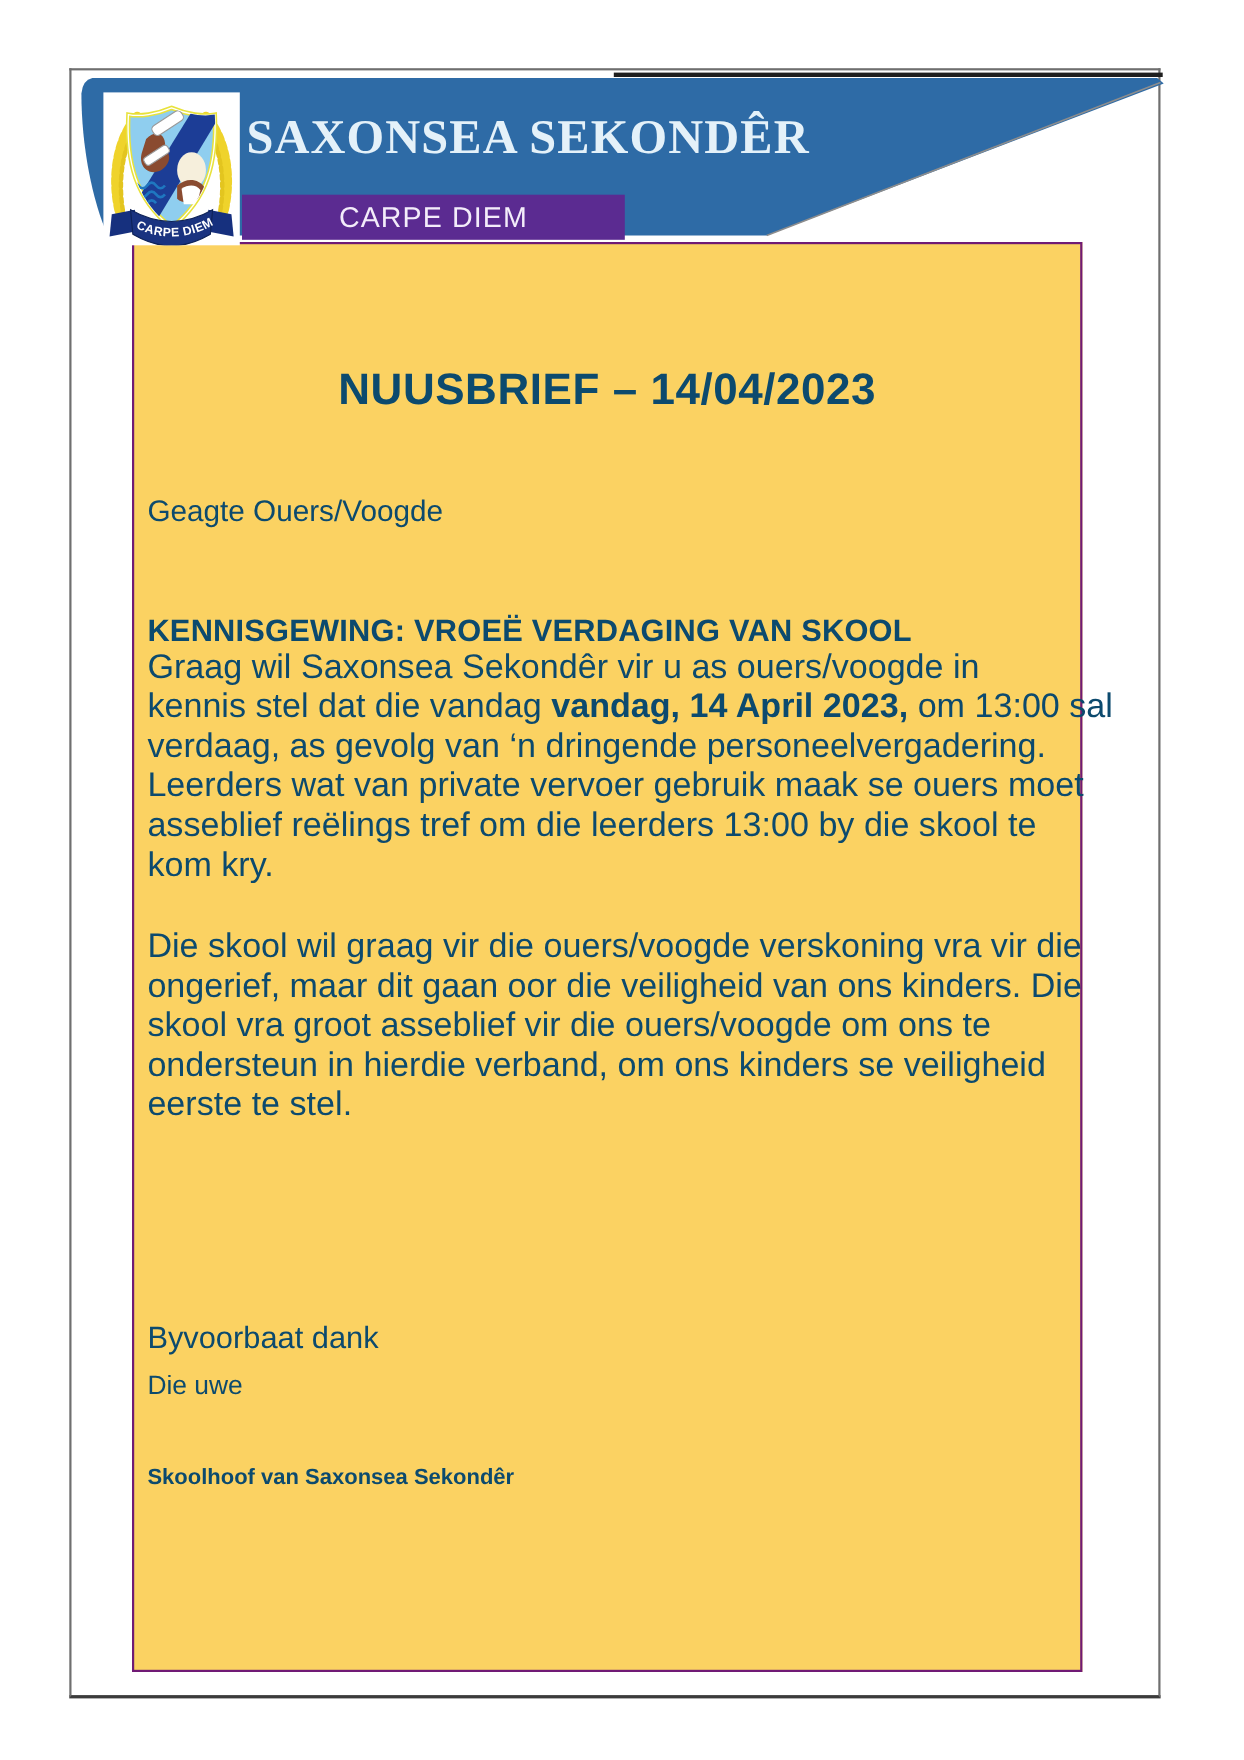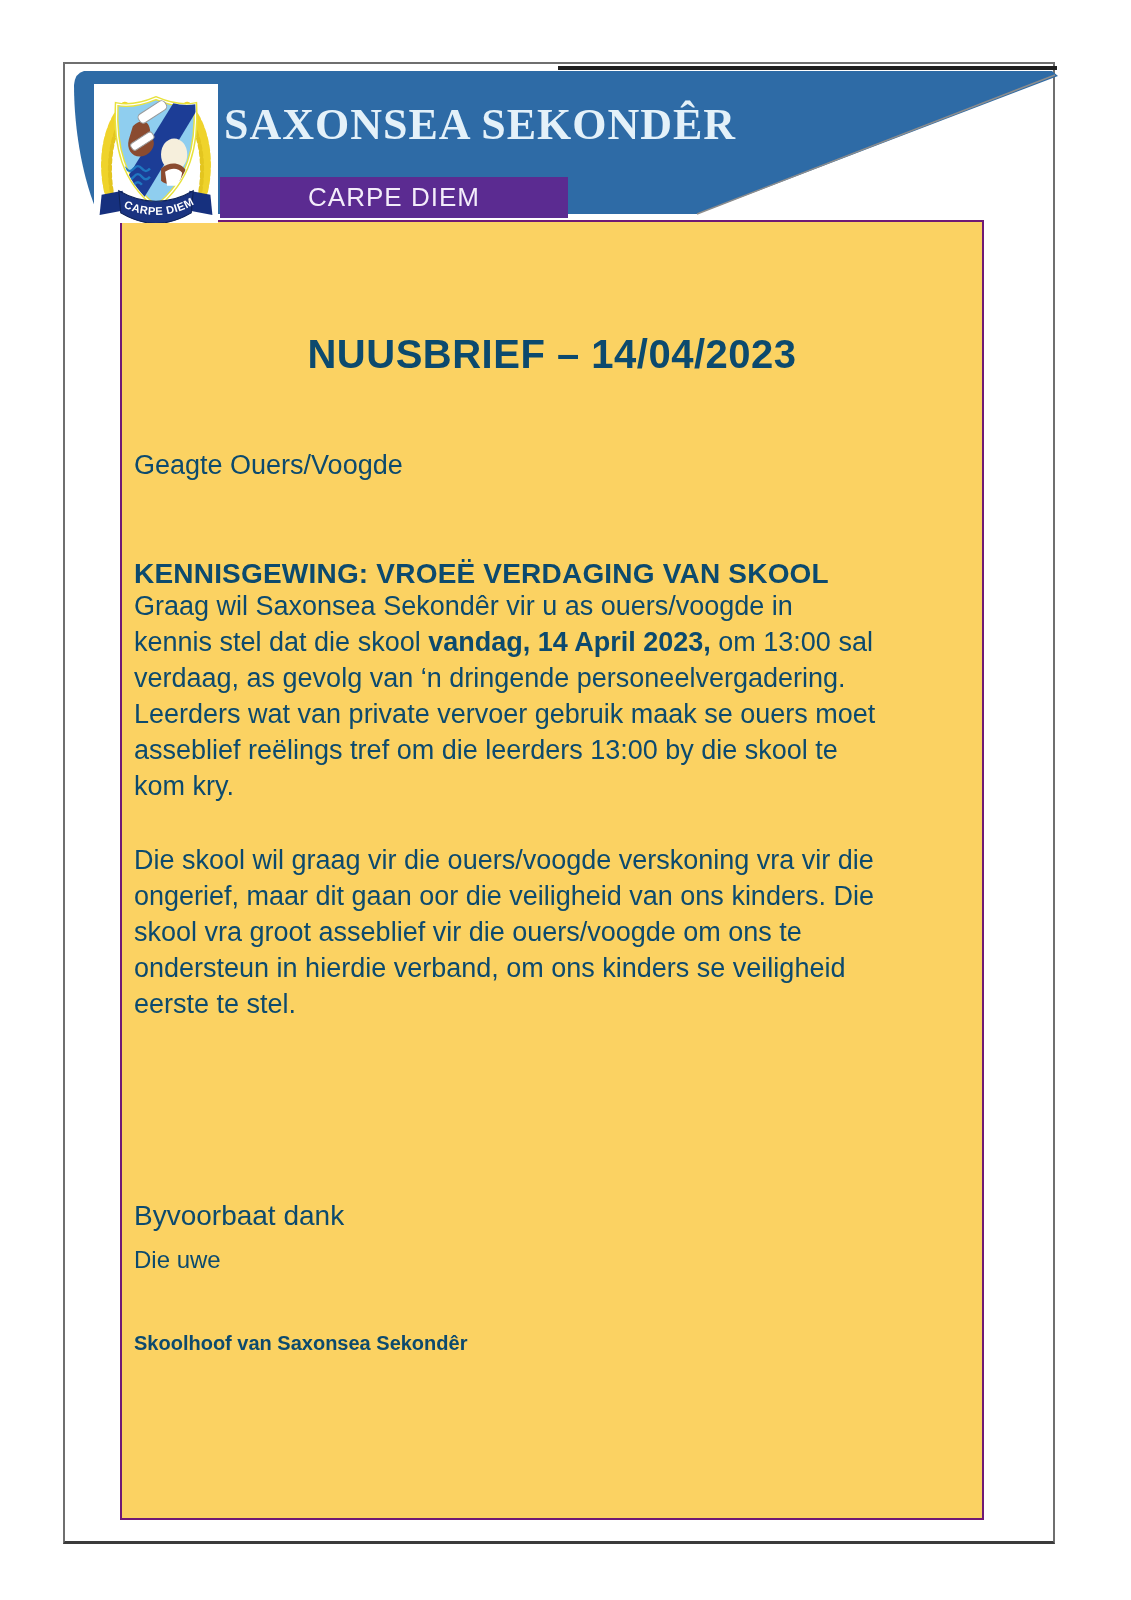--- a/index.html
+++ b/index.html
@@ -43,21 +43,21 @@
   }
   .note .title {
     position:absolute; left:0; top:110px; width:100%;
     text-align:center; font-size:40px; font-weight:bold; letter-spacing:0.5px;
   }
   .note .salutation { position:absolute; left:12px; top:228px; font-size:27px; }
   .note .heading {
     position:absolute; left:12px; top:310px; font-size:28px; font-weight:bold;
     letter-spacing:0.2px; white-space:nowrap;margin-top:26px;
   }
-  .para { position:absolute; left:12px; right:10px; font-size:27px; line-height:36px; }
+  .para { position:absolute; left:12px; right:10px; font-size:31px; line-height:36px; }
   .p1 { top:366px; }
   .p2 { top:620px; }
   .tline { white-space:nowrap; }
   .tline .b { font-weight:bold;text-align:right; }
   .note .thanks   { position:absolute; left:12px; top:942px;  font-size:28px;margin-top:36px; }
   .note .closing  { position:absolute; left:12px; top:1024px; font-size:24px; }
   .note .sig-name { position:absolute; left:12px; top:1074px; font-size:29px; letter-spacing:0.5px; }
   .note .sig-role { position:absolute; left:12px; top:1110px; font-size:20px; font-weight:bold;text-align:right; }
 </style>
 </head>
@@ -132,21 +132,21 @@
   <div class="motto-bar">
     <span>CARPE DIEM</span>
   </div>
 
   <div class="note">
     <div class="title">NUUSBRIEF – 14/04/2023</div>
     <div class="salutation">Geagte Ouers/Voogde</div>
     <div class="heading">KENNISGEWING: VROEË VERDAGING VAN SKOOL</div>
     <div class="para p1">
         <div class="tline"><span>Graag wil Saxonsea Sekondêr vir u as ouers/voogde in</span></div>
-        <div class="tline"><span>kennis stel dat die skool </span><span class="b">vandag, 14 April 2023,</span><span> om 13:00 sal</span></div>
+        <div class="tline"><span>kennis stel dat die vandag </span><span class="b">vandag, 14 April 2023,</span><span> om 13:00 sal</span></div>
         <div class="tline"><span>verdaag, as gevolg van ‘n dringende personeelvergadering.</span></div>
         <div class="tline"><span>Leerders wat van private vervoer gebruik maak se ouers moet</span></div>
         <div class="tline"><span>asseblief reëlings tref om die leerders 13:00 by die skool te</span></div>
         <div class="tline"><span>kom kry.</span></div>
       </div>
     <div class="para p2">
         <div class="tline"><span>Die skool wil graag vir die ouers/voogde verskoning vra vir die</span></div>
         <div class="tline"><span>ongerief, maar dit gaan oor die veiligheid van ons kinders. Die</span></div>
         <div class="tline"><span>skool vra groot asseblief vir die ouers/voogde om ons te</span></div>
         <div class="tline"><span>ondersteun in hierdie verband, om ons kinders se veiligheid</span></div>

